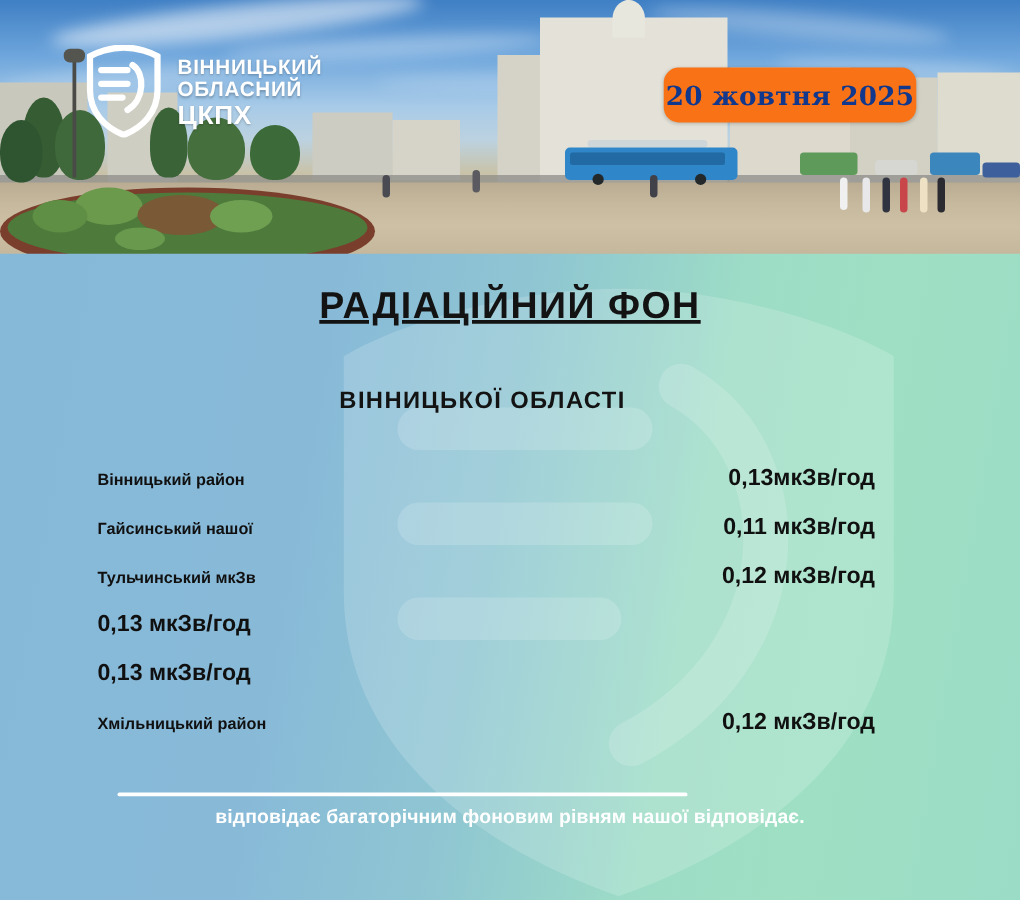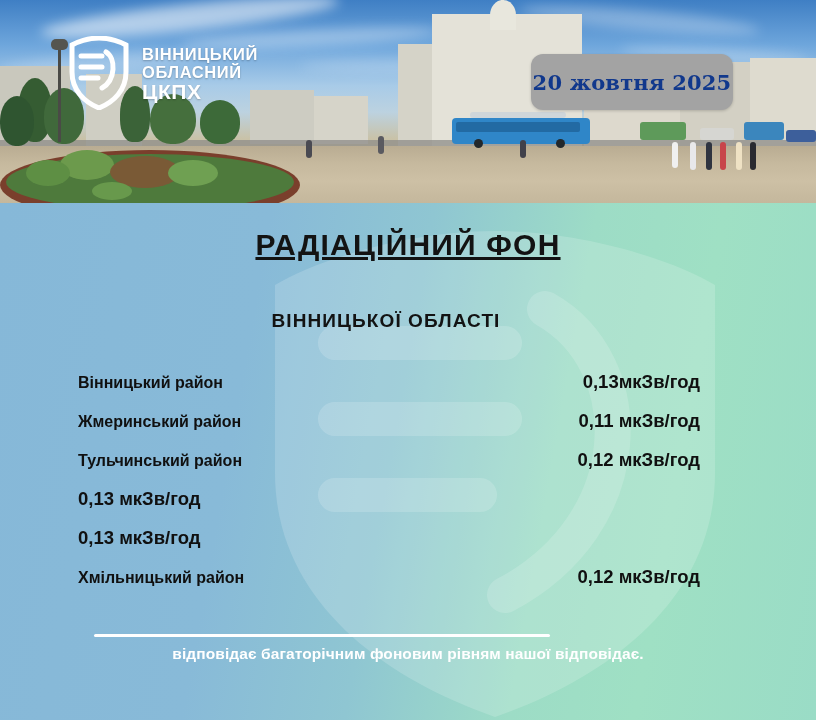--- a/index.html
+++ b/index.html
@@ -81,22 +81,22 @@
     position:absolute;left:6px;top:154px;width:288px;height:56px;
     background:#4e7a3c;border-radius:50%;
   }
   .bush{position:absolute;background:#5d8c45;border-radius:50%;}
 
   
   .ped{position:absolute;width:6px;height:18px;border-radius:3px;}
 
   
   .datebadge{
-    position:absolute;left:531px;top:54px;width:202px;height:56px;
-    background:#a3a3a3;border-radius:12px;
+    position:absolute;left:531px;top:54px;width:202px;height:44px;
+    background:#f97316;border-radius:12px;
     display:flex;align-items:center;justify-content:center;
     box-shadow:0 1px 3px rgba(0,0,0,.18);
   }
   .datetext{
     font-family:"DejaVu Serif","Liberation Serif",serif;
     font-weight:bold;font-size:21px;color:#11388c;white-space:nowrap;letter-spacing:.2px;
   }
 
   
   .panel{
@@ -121,21 +121,21 @@
     font-weight:bold;font-size:19px;letter-spacing:1.1px;color:#131313;
   }
 
   
   .table{position:absolute;left:78px;top:371px;width:622px;}
   .row{
     display:flex;align-items:baseline;justify-content:space-between;
     height:39px;
   }
   .rname{
-    font-weight:bold;font-size:16px;color:#101010;white-space:nowrap;
+    font-weight:bold;font-size:13px;color:#101010;white-space:nowrap;
   }
   .rval{
     font-weight:bold;font-size:18.5px;color:#101010;white-space:nowrap;
   }
 
   
   .sepline{
     position:absolute;left:94px;top:634px;width:456px;height:3px;background:#ffffff;border-radius:2px;
   }
   .footnote{
@@ -243,25 +243,25 @@
 
   <div class="title">РАДІАЦІЙНИЙ ФОН</div>
   <div class="sub2">ВІННИЦЬКОЇ  ОБЛАСТІ</div>
 
   <div class="table">
     <div class="row">
       <span class="rname">Вінницький район</span>
       <span class="rval">0,13мкЗв/год</span>
     </div>
     <div class="row">
-      <span class="rname">Жмеринський район</span>
+      <span class="rname">Гайсинський нашої</span>
       <span class="rval">0,11 мкЗв/год</span>
     </div>
     <div class="row">
-      <span class="rname">Тульчинський район</span>
+      <span class="rname">Тульчинський мкЗв</span>
       <span class="rval">0,12 мкЗв/год</span>
     </div>
     <div class="row">
       <span class="rval">0,13 мкЗв/год</span>
     </div>
     <div class="row">
       <span class="rval">0,13 мкЗв/год</span>
     </div>
     <div class="row">
       <span class="rname">Хмільницький район</span>

